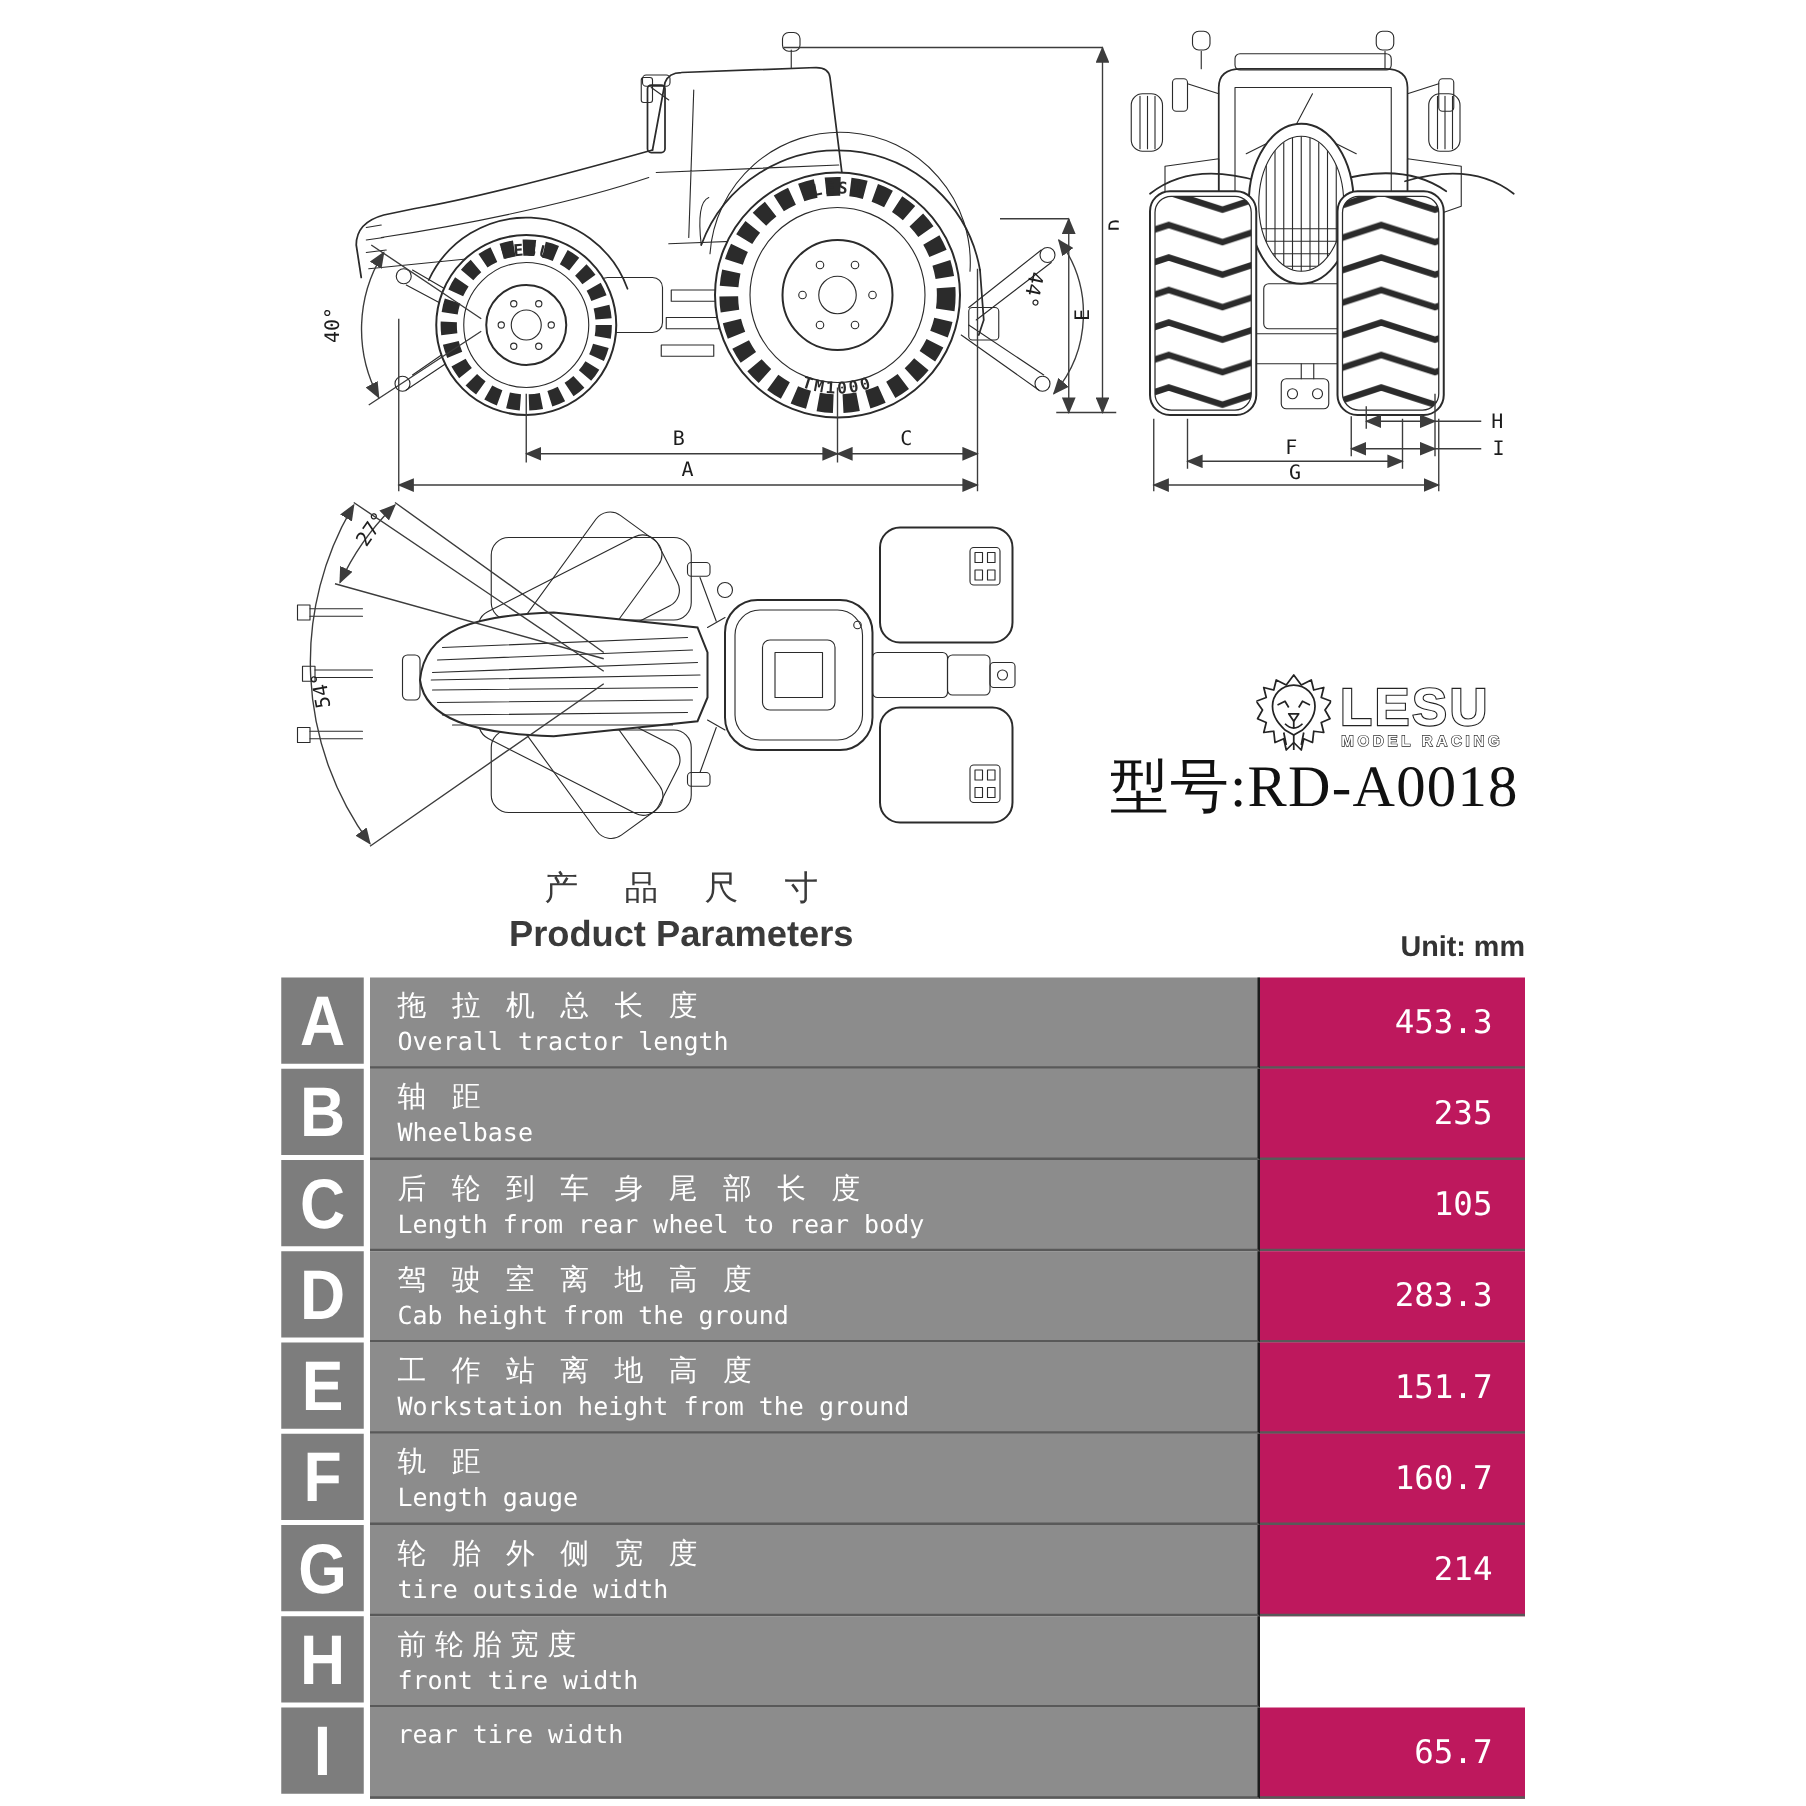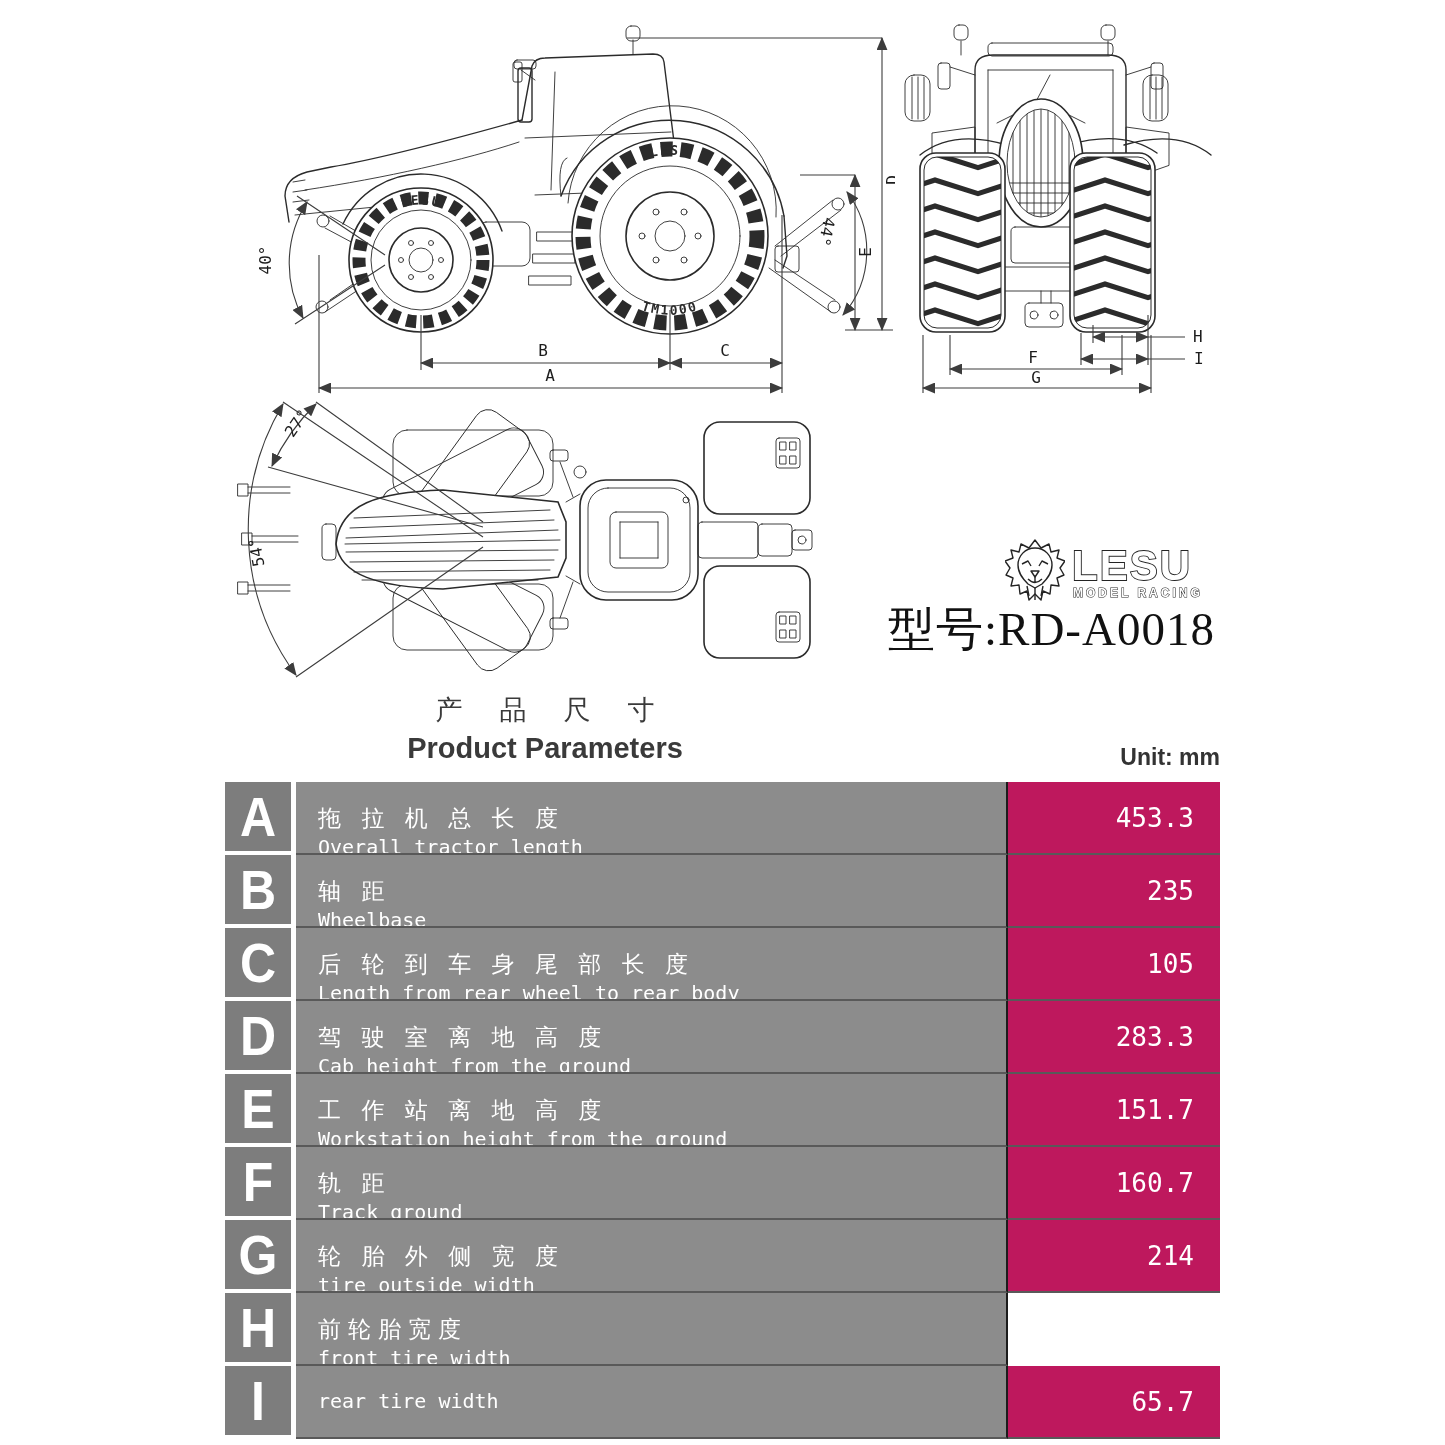--- a/index.html
+++ b/index.html
@@ -44,21 +44,21 @@
   .t-key{
     width:66px;margin-right:5px;height:69px;background:#7d7d7d;
     display:flex;align-items:center;justify-content:center;
   }
   .t-key span{
     color:#fff;font-size:50px;font-weight:700;line-height:1;
     transform:scaleY(1.12);font-family:"Liberation Sans",sans-serif;
   }
   .t-desc{
     width:688px;background:#8c8c8c;border-right:2px solid #1c1c1c;
-    border-bottom:2px solid #595959;padding:21px 0 0 22px;box-sizing:content-box;
+    border-bottom:2px solid #595959;padding:7px 0 0 22px;box-sizing:content-box;
     overflow:hidden;
   }
   .t-zh{color:#fff;font-size:23px;letter-spacing:7px;line-height:30px;white-space:nowrap;}
   .t-en{color:#fff;font-family:"DejaVu Sans Mono",monospace;font-size:20px;line-height:28px;white-space:nowrap;}
   .t-val{
     flex:1;background:#be185d;border-bottom:2px solid #595959;
     display:flex;align-items:center;justify-content:flex-end;padding-right:26px;
     color:#fff;font-family:"DejaVu Sans Mono",monospace;font-size:26px;
   }
 </style>
@@ -430,21 +430,21 @@
     </div>
     <div class="t-val">151.7</div>
   </div>
 
   <div class="t-row">
     <div class="t-key">
         <span>F</span>
       </div>
     <div class="t-desc">
       <div class="t-zh">轨 距</div>
-      <div class="t-en">Track ground</div>
+      <div class="t-en">Length gauge</div>
     </div>
     <div class="t-val">160.7</div>
   </div>
 
   <div class="t-row">
     <div class="t-key">
         <span>G</span>
       </div>
     <div class="t-desc">
       <div class="t-zh">轮 胎 外 侧 宽 度</div>

